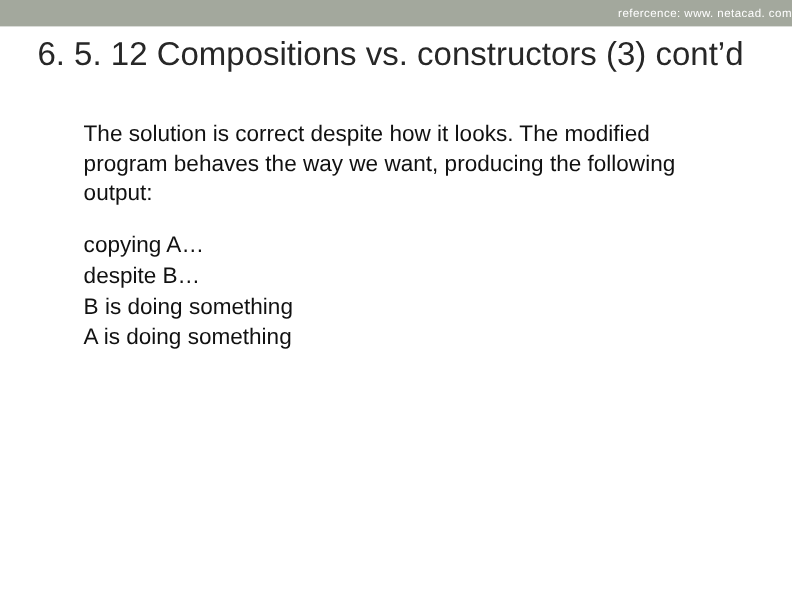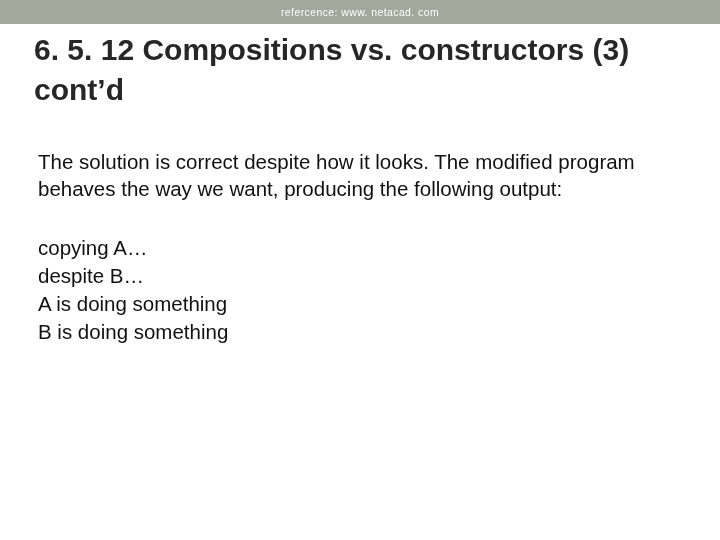--- a/index.html
+++ b/index.html
@@ -6,45 +6,45 @@
   html, body { width: 720px; height: 540px; }
   body {
     font-family: Arial, Helvetica, sans-serif;
     background: #ffffff;
     overflow: hidden;
   }
   .top-band {
     width: 100%;
     height: 24px;
     background: #a3a89d;
-    text-align: center;
+    text-align: right;
     line-height: 24px;
     color: #ffffff;
     font-size: 10.5px;
     letter-spacing: 0.4px;
     font-weight: 400;
   }
   .slide-title {
     padding: 6px 34px 0 34px;
     font-size: 30px;
     line-height: 40px;
     color: #272727;
-    font-weight: 700;
+    font-weight: 400;
   }
   .body {
-    padding: 38px 60px 0 38px;
+    padding: 38px 60px 0 76px;
   }
   .body p.para {
     color: #111111;
     font-size: 20.5px;
     line-height: 27px;
     font-weight: 400;
   }
   .output {
-    margin-top: 32px;
+    margin-top: 20px;
   }
   .output div {
     color: #111111;
     font-size: 20.5px;
     line-height: 28px;
     font-weight: 400;
   }
 </style>
 </head>
 <body>
@@ -52,16 +52,16 @@
 <div class="top-band">refercence: www. netacad. com</div>
 
 <h1 class="slide-title">6. 5. 12 Compositions vs. constructors (3) cont’d</h1>
 
 <div class="body">
   <p class="para">The solution is correct despite how it looks. The modified program behaves the way we want, producing the following output:</p>
 
   <div class="output">
     <div>copying A…</div>
     <div>despite B…</div>
+    <div>B is doing something</div>
     <div>A is doing something</div>
-    <div>B is doing something</div>
   </div>
 </div>
 
 </body></html>

